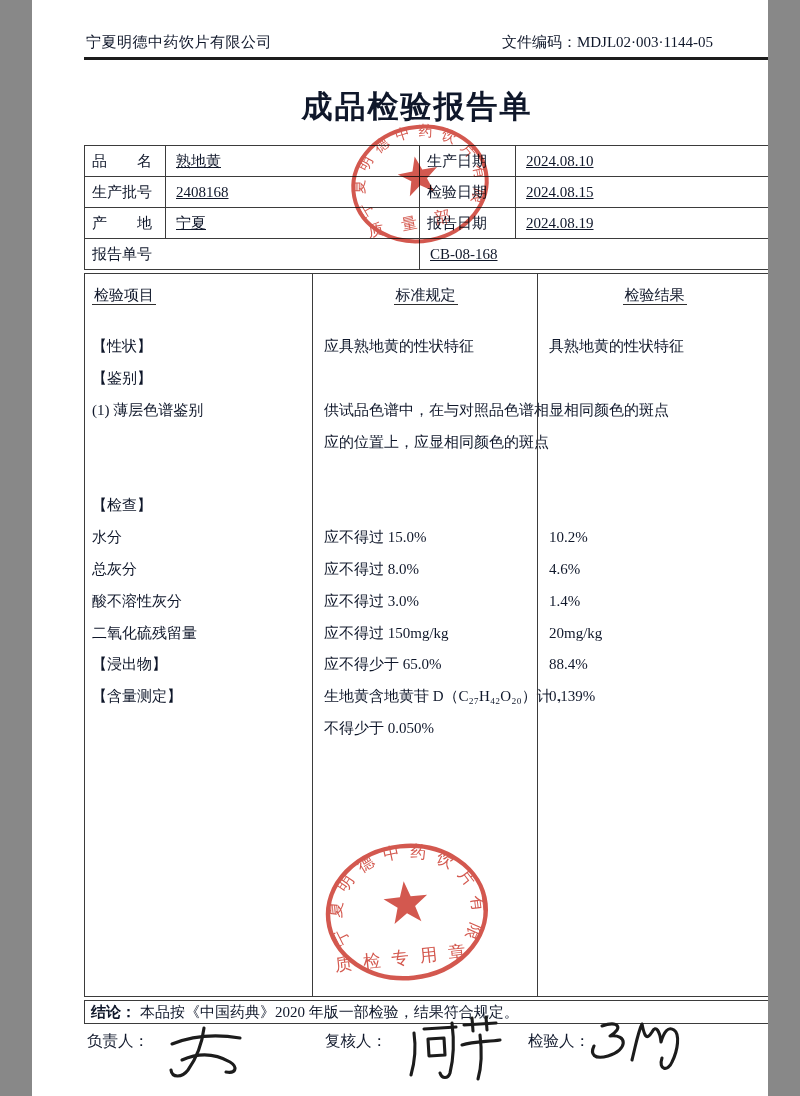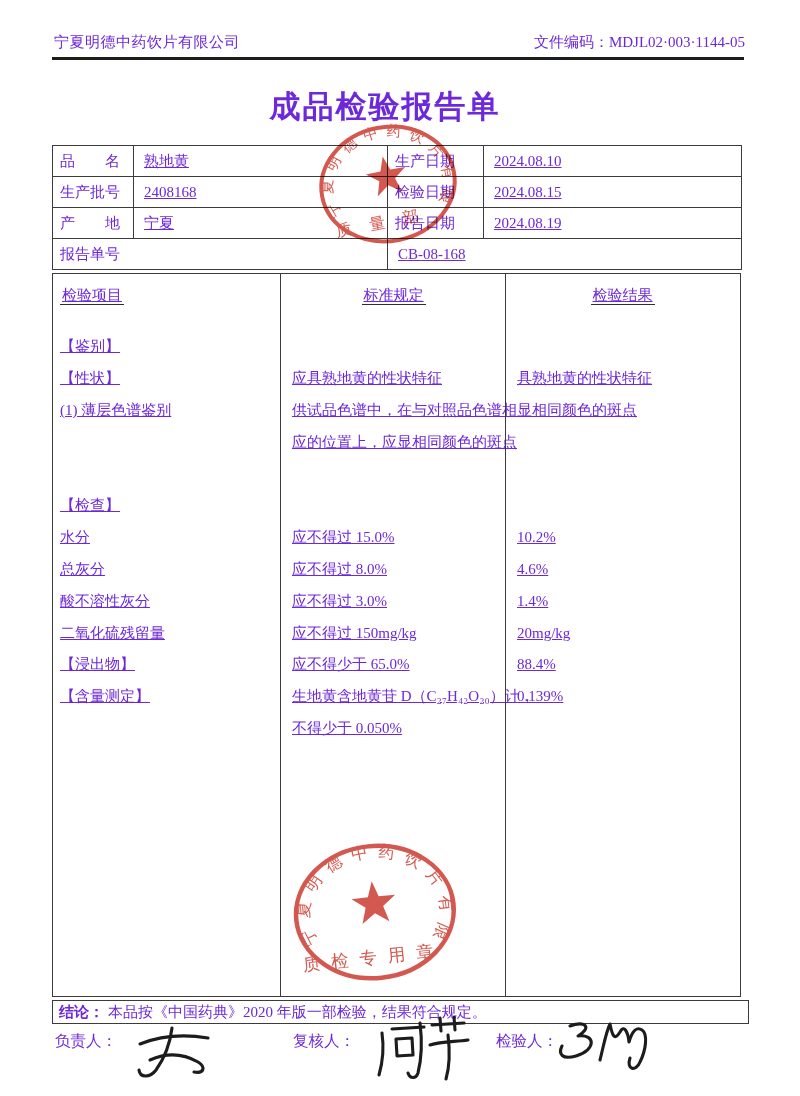--- a/index.html
+++ b/index.html
@@ -1,32 +1,32 @@
 <!DOCTYPE html>
 <html><head>
 <meta charset="utf-8">
 <style>
   html,body{margin:0;padding:0;background:#888;}
   .page{
-    position:relative;width:800px;height:1096px;background:#ffffff;margin:0 auto;
-    font-family:"Liberation Serif","DejaVu Serif",serif;color:#6d28d9;overflow:hidden;
+    position:relative;width:736px;height:1096px;background:#ffffff;margin:0 auto;
+    font-family:"Liberation Serif","DejaVu Serif",serif;color:#0f172a;overflow:hidden;
   }
   
   .hdr-company{position:absolute;left:54px;top:33px;font-size:15px;letter-spacing:.5px;}
   .hdr-code{position:absolute;right:55px;top:33px;font-size:15px;}
   .hdr-rule{position:absolute;left:52px;top:57px;width:692px;height:3px;background:#1c1c1c;}
   
   .title{position:absolute;left:0;top:86px;width:770px;margin:0;text-align:center;
     font-size:31px;font-weight:bold;letter-spacing:2px;font-family:"Liberation Serif","DejaVu Serif",serif;}
   
   table.info{position:absolute;left:52px;top:145px;width:689px;border-collapse:collapse;table-layout:fixed;}
   table.info td{border:1.5px solid #3b3b3b;font-size:15px;padding:0 0 0 7px;height:30px;overflow:hidden;white-space:nowrap;margin-left:12px;}
   table.info td.v{padding-left:10px;text-decoration:underline;}
   
-  .insp{position:absolute;left:52px;top:273px;width:689px;height:724px;border:1.5px solid #3b3b3b;box-sizing:border-box;text-decoration:underline;}
+  .insp{position:absolute;left:52px;top:273px;width:689px;height:724px;border:1.5px solid #3b3b3b;box-sizing:border-box;}
   .insp .vline{position:absolute;top:0;bottom:0;width:1.5px;background:#3b3b3b;}
   .insp .v1{left:226.5px;}
   .insp .v2{left:451.5px;}
   .irow,.insp-head{display:grid;grid-template-columns:228px 225px 233px;}
   .insp-head{margin-top:6px;height:30px;align-items:center;font-size:15px;}
   .insp-head .c1{padding-left:7px;}
   .insp-head .c2,.insp-head .c3{text-align:center;}
   .u{border-bottom:1.2px solid #2e2e2e;padding:0 2px 1px 2px;}
   .insp-rows{margin-top:21px;}
   .irow{height:31.8px;align-items:center;font-size:15px;white-space:nowrap;}
@@ -91,28 +91,28 @@
   <div class="insp">
     <div class="vline v1"></div>
     <div class="vline v2"></div>
     <div class="insp-head">
       <div class="c1"><span class="u">检验项目</span></div>
       <div class="c2"><span class="u">标准规定</span></div>
       <div class="c3"><span class="u">检验结果</span></div>
     </div>
     <div class="insp-rows">
       <div class="irow">
-          <div class="c1">【鉴别】</div>
-          <div class="c2"></div>
-          <div class="c3"></div>
-        </div>
-      <div class="irow">
           <div class="c1">【性状】</div>
           <div class="c2">应具熟地黄的性状特征</div>
           <div class="c3">具熟地黄的性状特征</div>
+        </div>
+      <div class="irow">
+          <div class="c1">【鉴别】</div>
+          <div class="c2"></div>
+          <div class="c3"></div>
         </div>
       <div class="irow">
           <div class="c1">(1) 薄层色谱鉴别</div>
           <div class="c2">供试品色谱中，在与对照品色谱相</div>
           <div class="c3">显相同颜色的斑点</div>
         </div>
       <div class="irow">
           <div class="c1"></div>
           <div class="c2">应的位置上，应显相同颜色的斑点</div>
           <div class="c3"></div>

